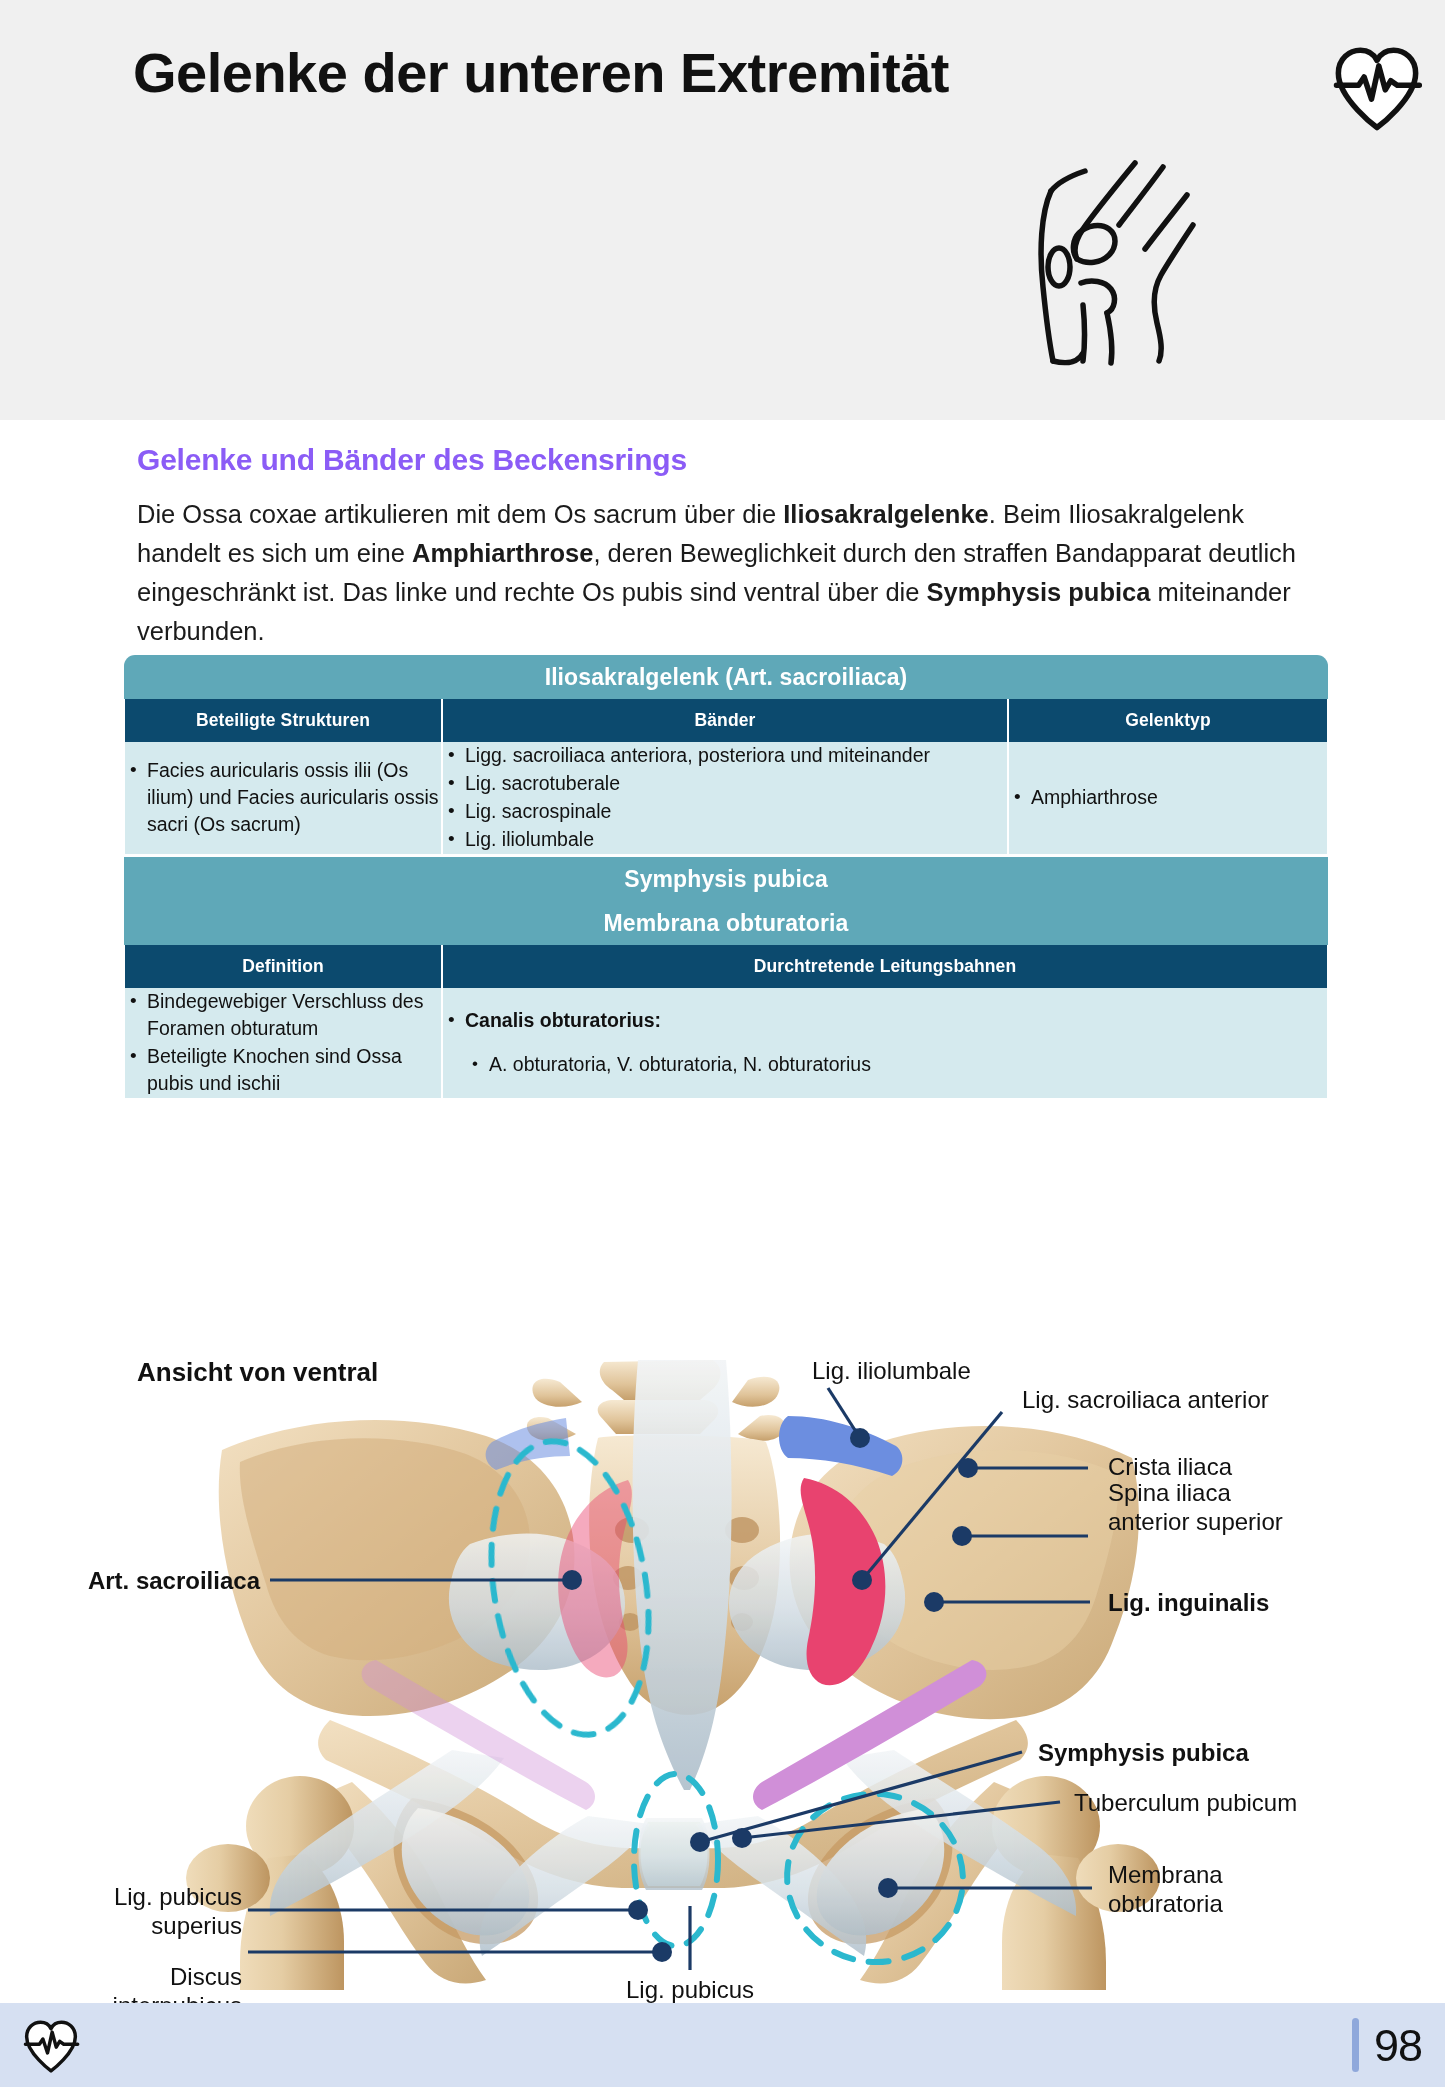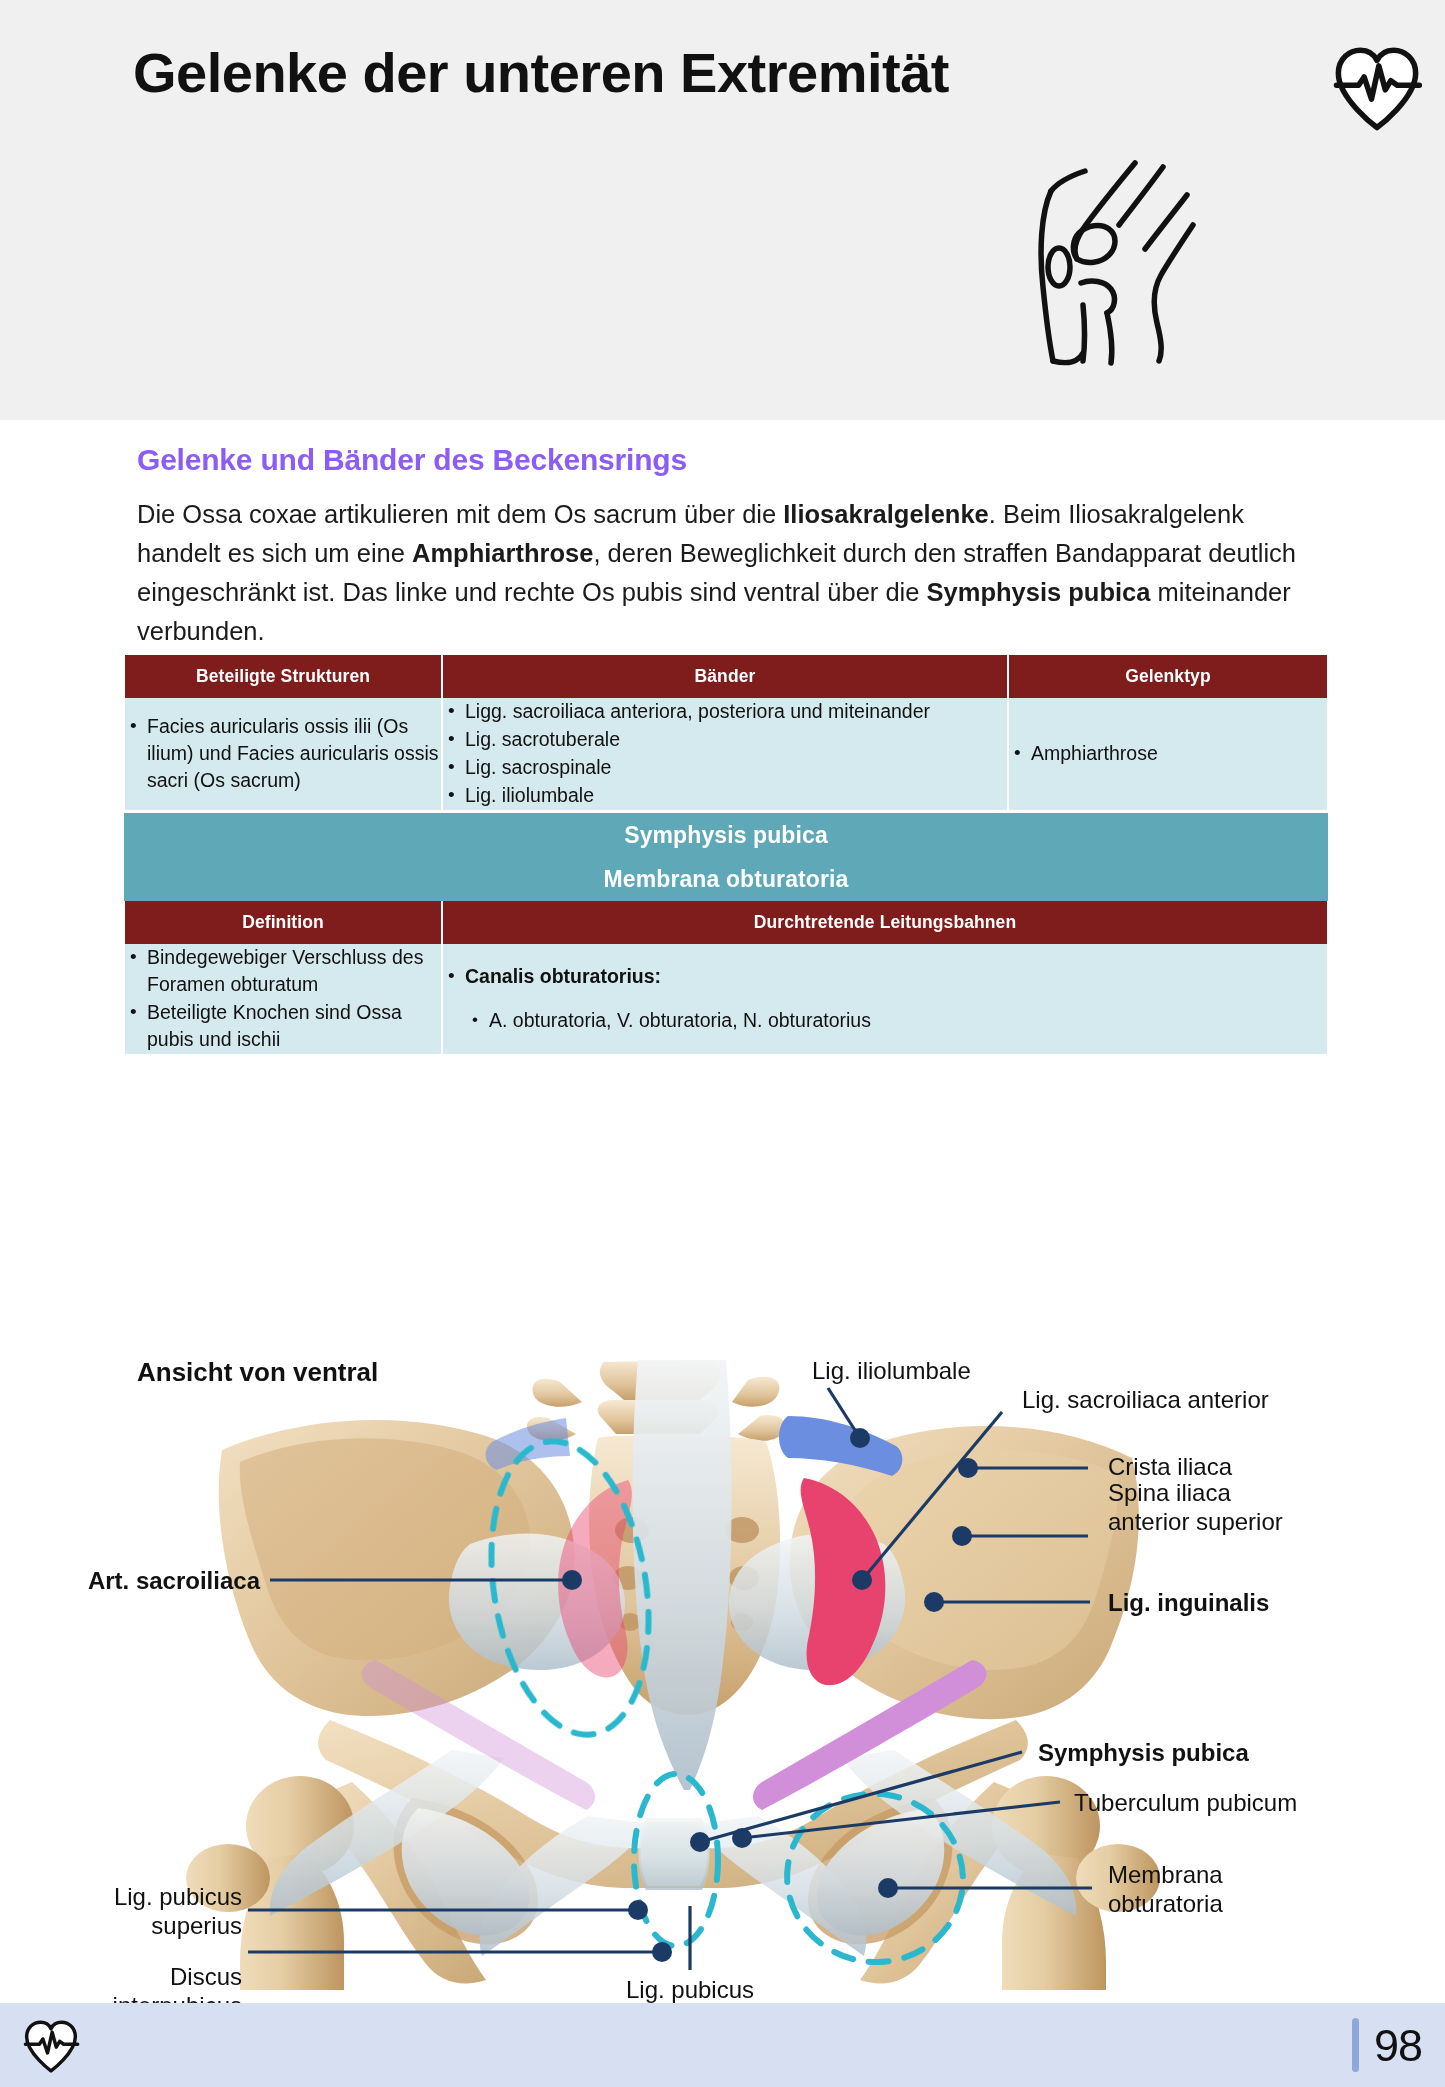--- a/index.html
+++ b/index.html
@@ -86,21 +86,21 @@
     font-size: 23px;
     font-weight: 700;
     height: 44px;
     letter-spacing: 0.1px;
   }
   .sec-head-first {
     border-top-left-radius: 11px;
     border-top-right-radius: 11px;
   }
   .col-head {
-    background: #7f1d1d;
+    background: #0c4a6e;
     color: #ffffff;
     text-align: center;
     font-size: 17.5px;
     font-weight: 700;
     height: 43px;
     border-left: 2px solid #ffffff;
     border-right: 2px solid #ffffff;
     letter-spacing: 0.1px;
   }
   .body-cell {
@@ -231,20 +231,23 @@
   <div class="intro-paragraph"><span>Die Ossa coxae artikulieren mit dem Os sacrum über die </span><b>Iliosakralgelenke</b><span>. Beim Iliosakralgelenk handelt es sich um eine </span><b>Amphiarthrose</b><span>, deren Beweglichkeit durch den straffen Bandapparat deutlich eingeschränkt ist. Das linke und rechte Os pubis sind ventral über die </span><b>Symphysis pubica</b><span> miteinander verbunden.</span></div>
 
   <table class="data-table">
     <colgroup>
       <col class="col-w1">
         <col class="col-w2">
         <col class="col-w3">
     </colgroup>
     <tbody>
 
+      <tr>
+        <td class="sec-head sec-head-first" colspan="3">Iliosakralgelenk (Art. sacroiliaca)</td>
+      </tr>
       <tr>
         <td class="col-head">Beteiligte Strukturen</td>
         <td class="col-head">Bänder</td>
         <td class="col-head">Gelenktyp</td>
       </tr>
       <tr>
         <td class="body-cell">
           <ul>
             <li>Facies auricularis ossis ilii (Os ilium) und Facies auricularis ossis sacri (Os sacrum)</li>
           </ul>

